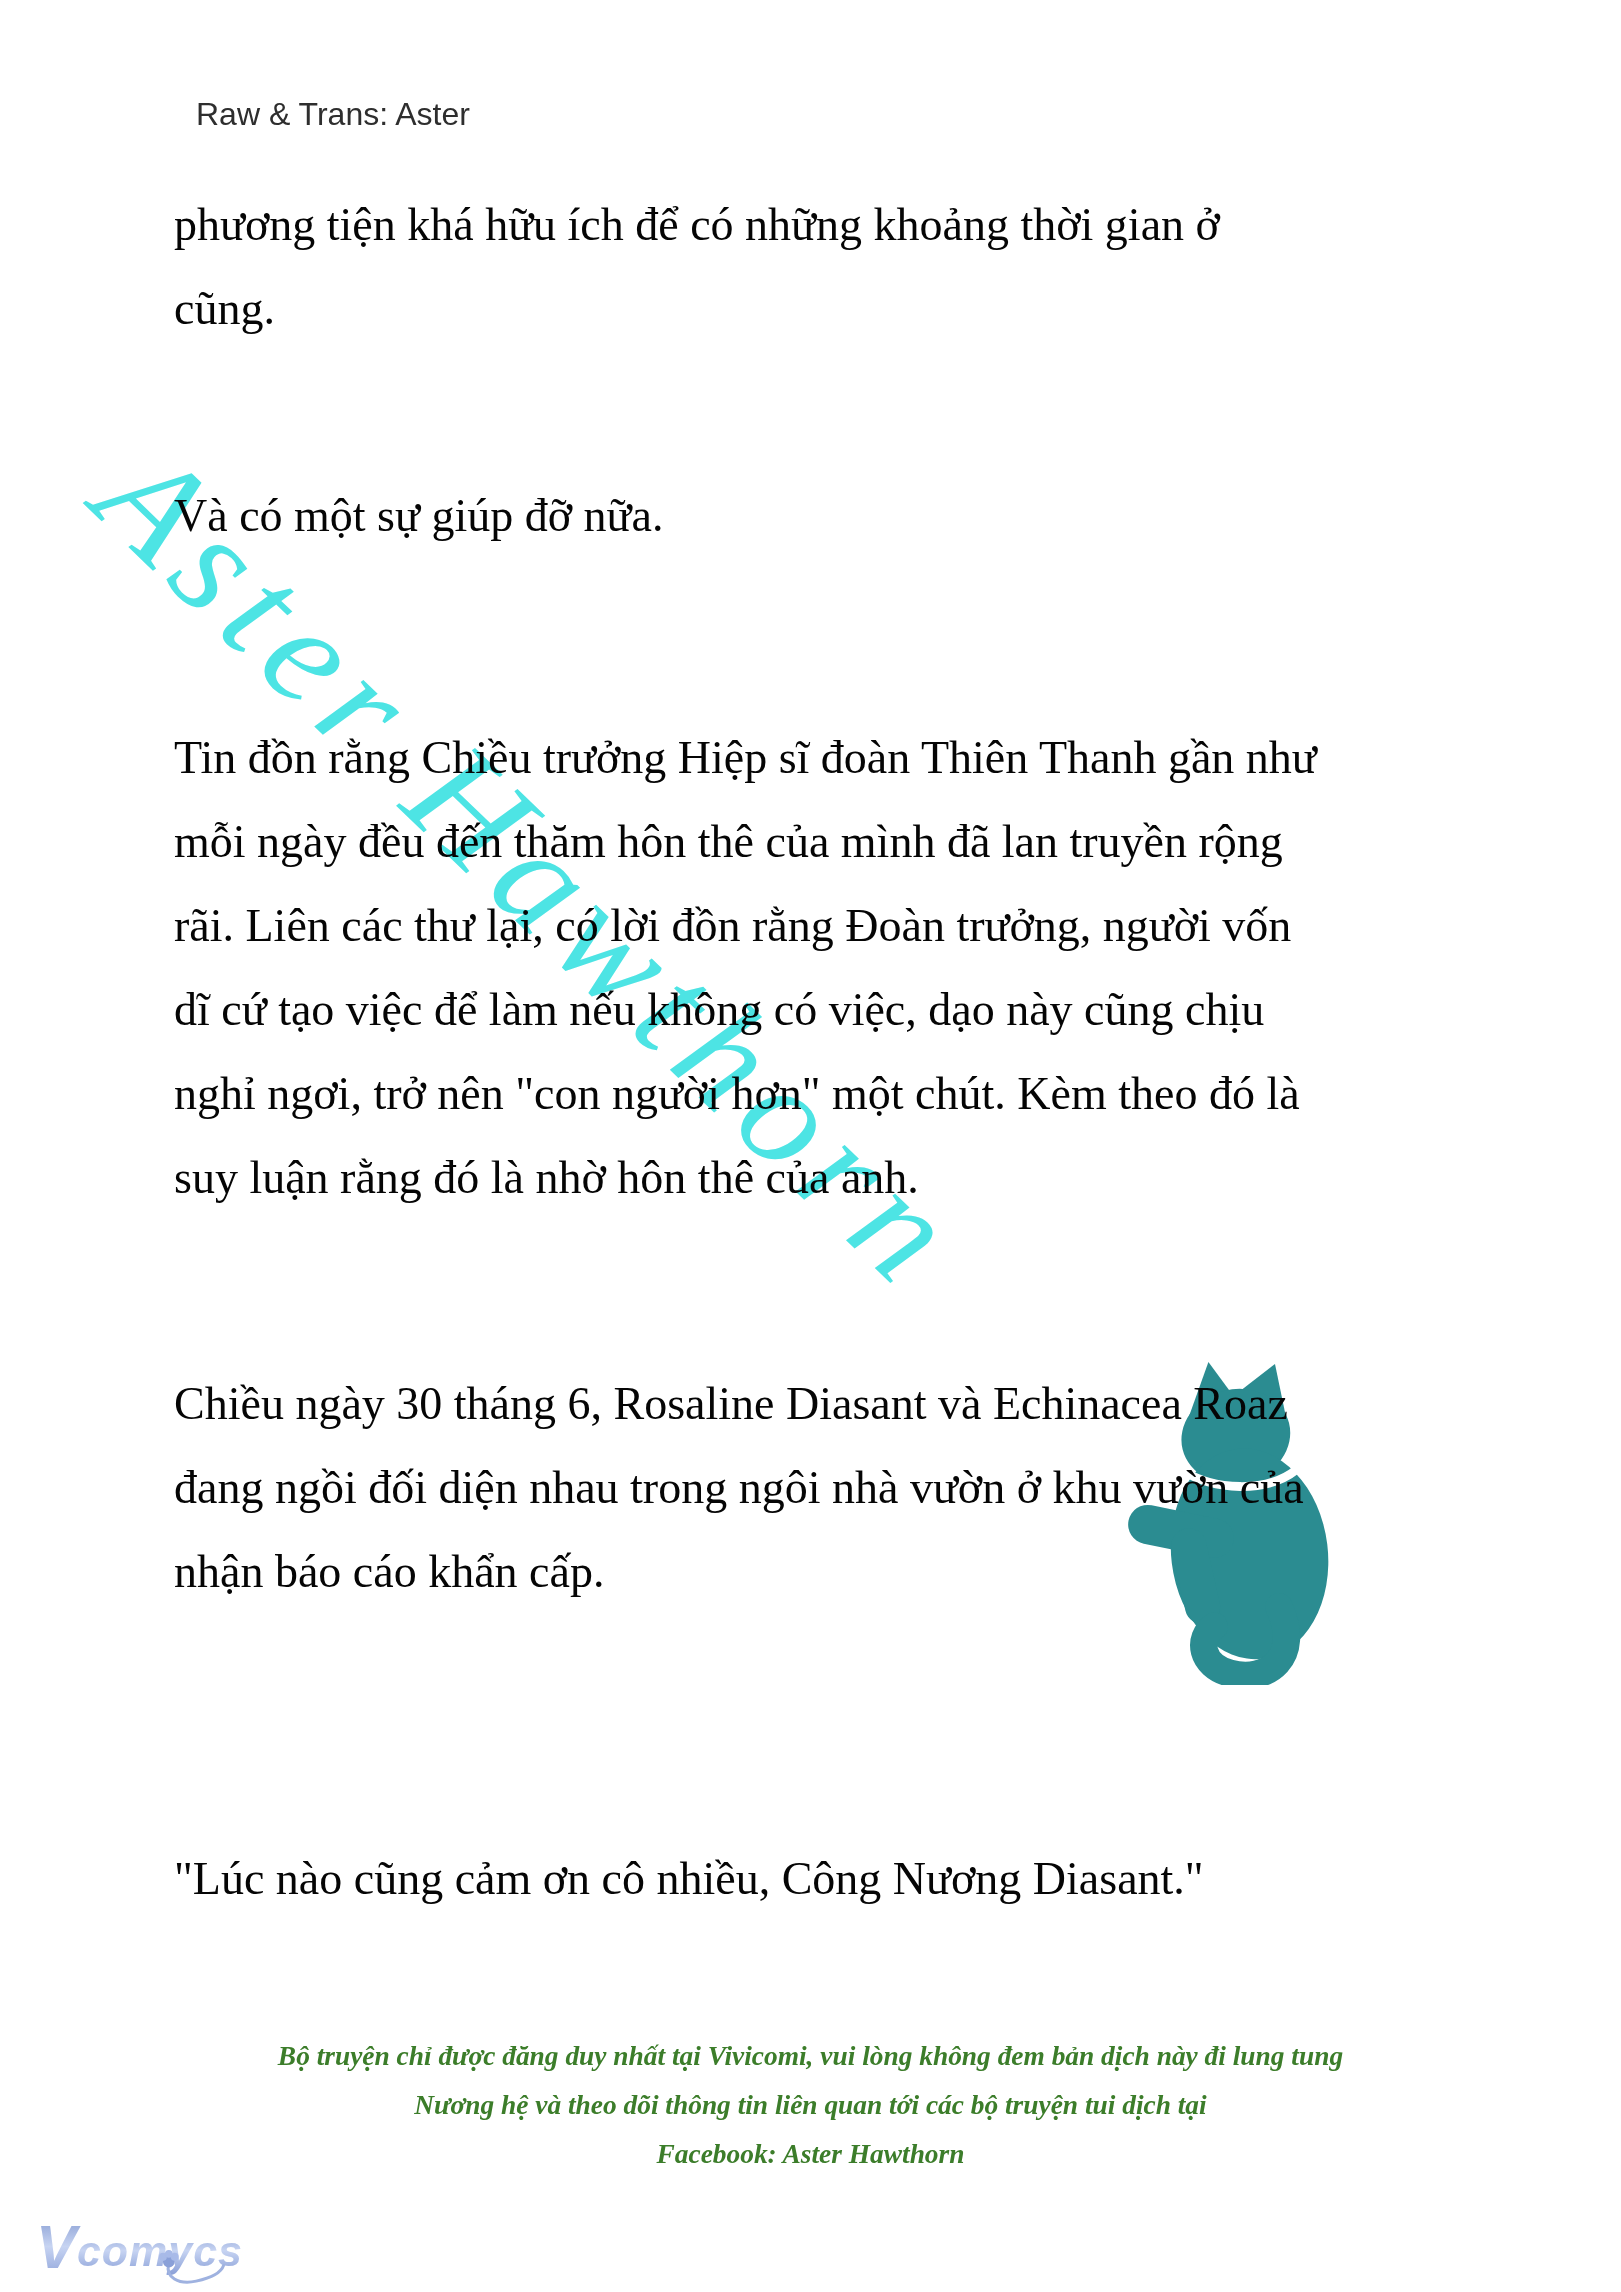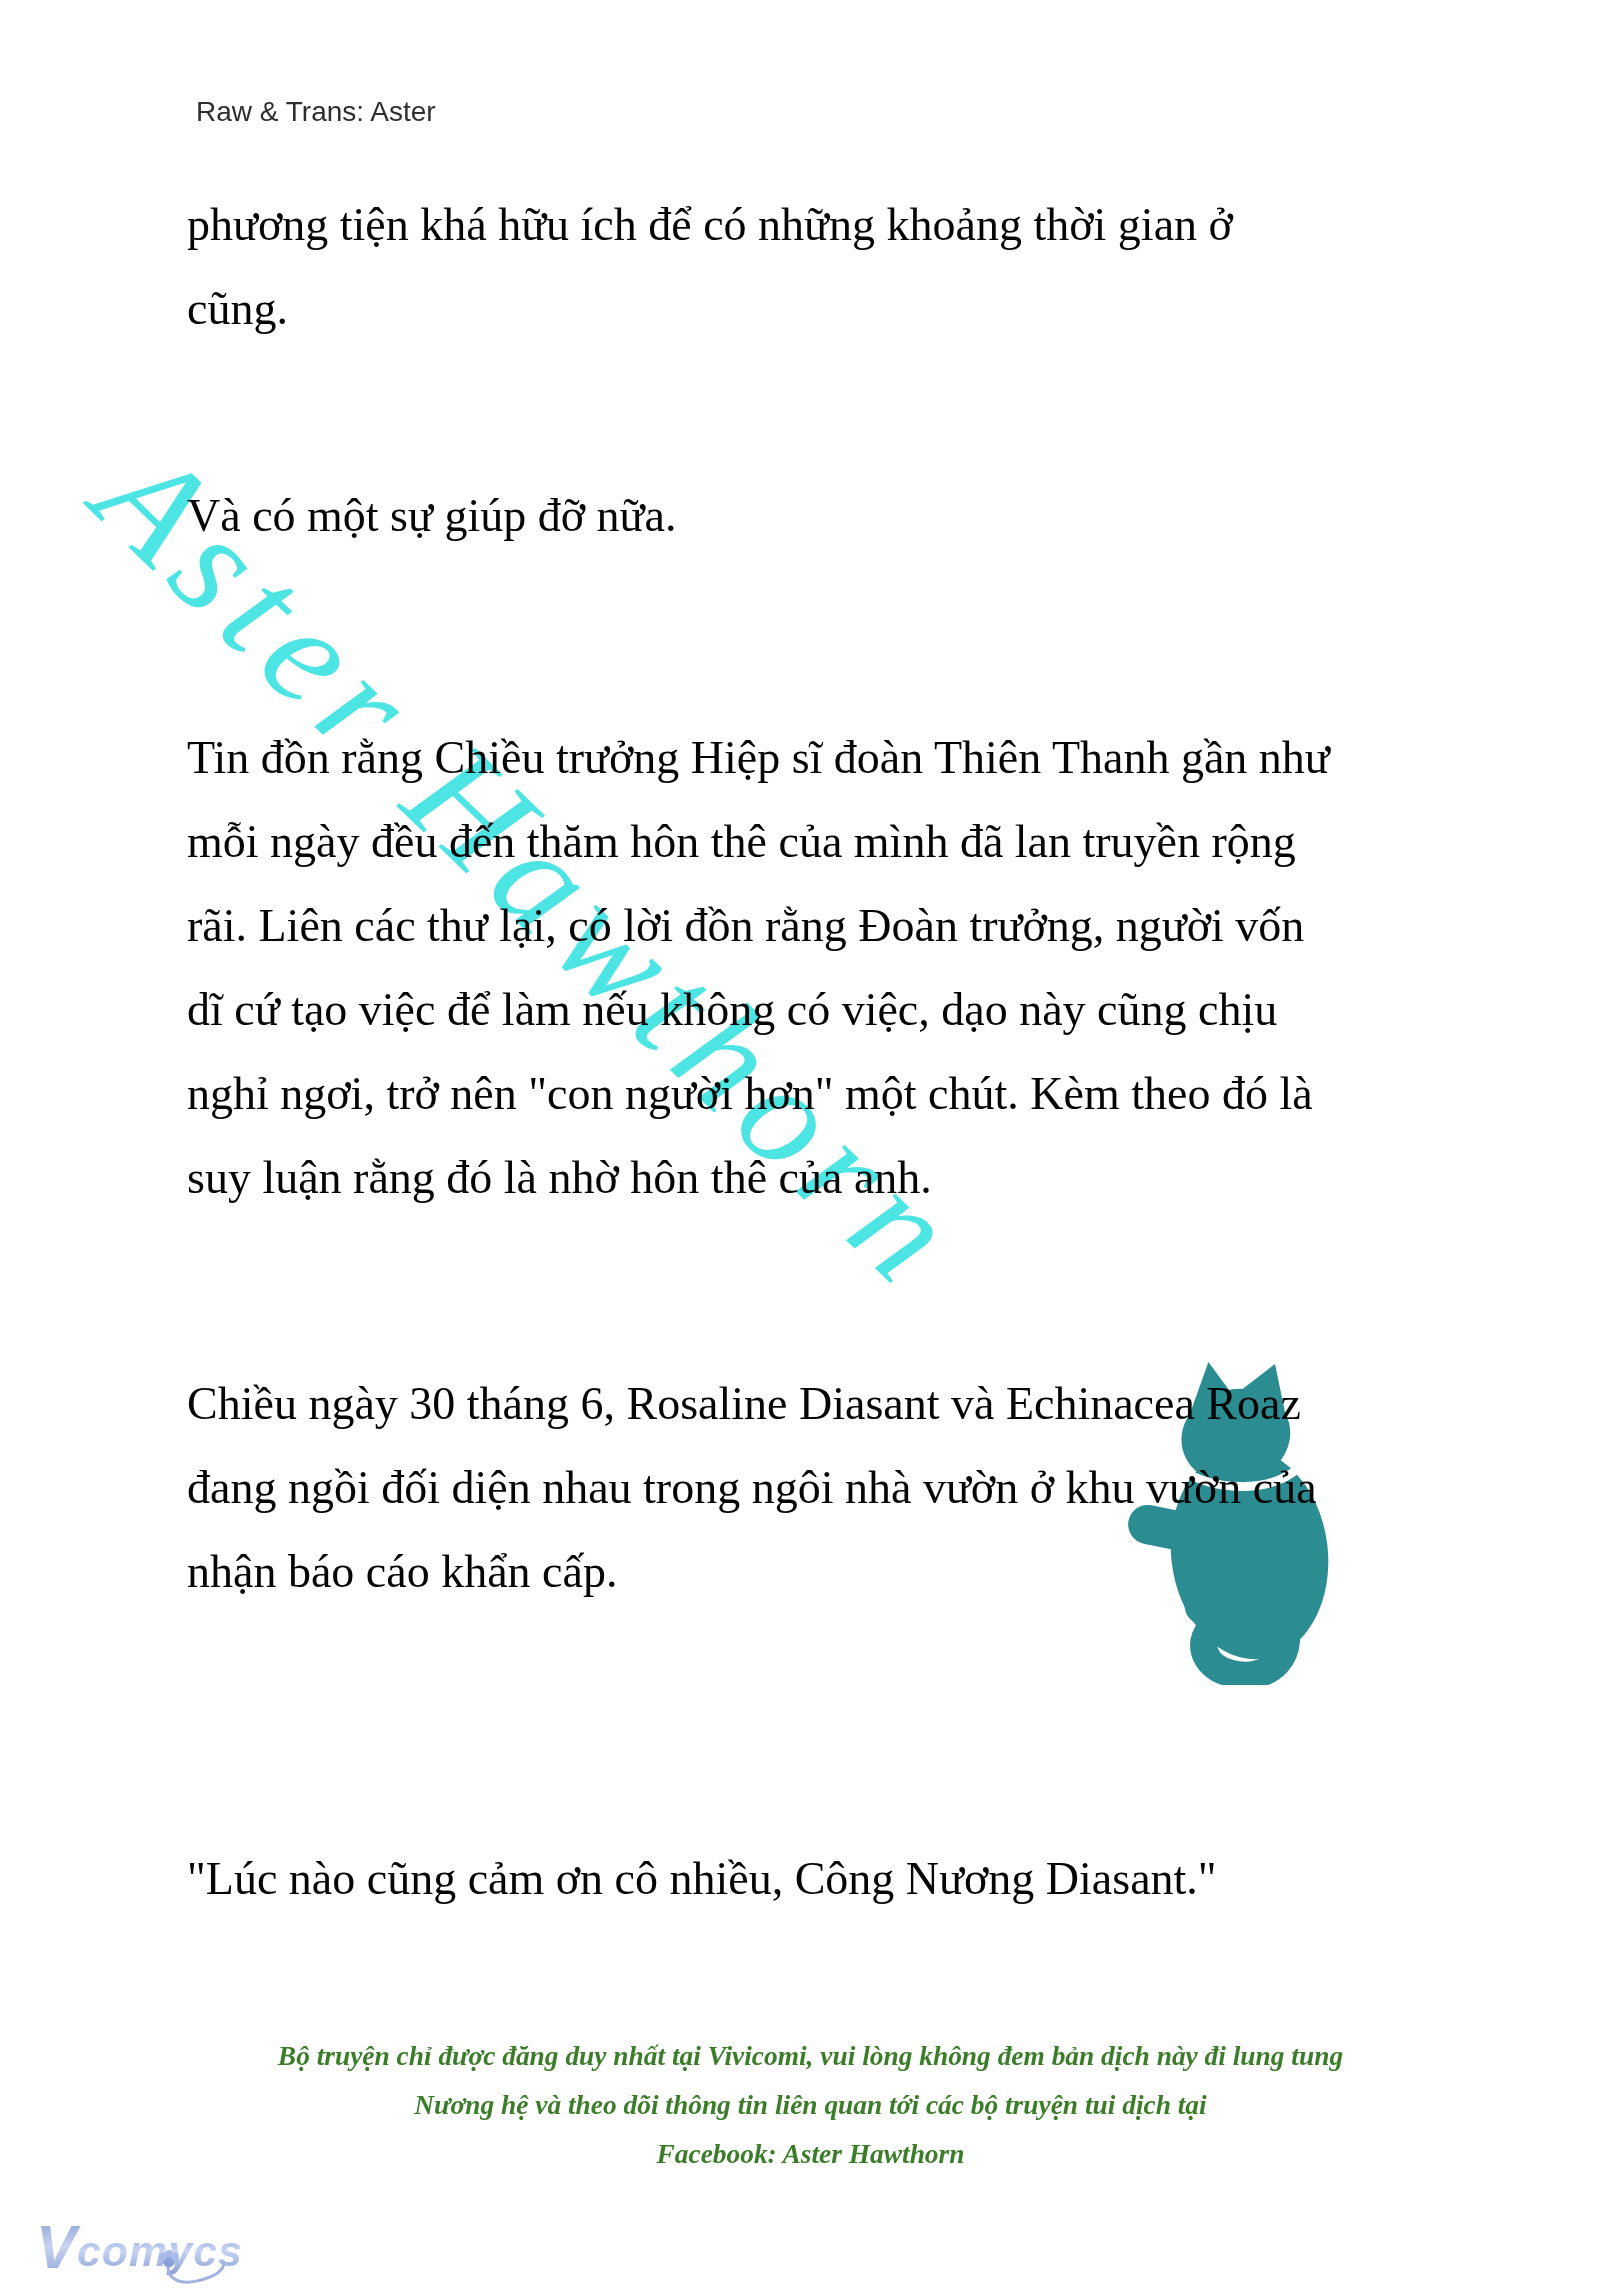--- a/index.html
+++ b/index.html
@@ -6,21 +6,21 @@
   .page{
     position:relative;
     width:1621px;height:2293px;
     background:#ffffff;
     overflow:hidden;
     font-family:"Liberation Serif", serif;
   }
   .header{
     position:absolute;left:196px;top:98px;
     font-family:"Liberation Sans", sans-serif;
-    font-size:28px;color:#2e2e2e;line-height:1;
+    font-size:32px;color:#2e2e2e;line-height:1;
     z-index:3;
   }
   .watermark{
     position:absolute;left:174px;top:420px;
     font-family:"Liberation Serif", serif;
     font-style:italic;
     font-size:147px;
     letter-spacing:13.7px;
     color:#4de4e4;
     white-space:nowrap;
@@ -32,21 +32,21 @@
   .cat{
     position:absolute;left:1124px;top:1360px;
     width:208px;height:325px;
     z-index:1;
   }
   .body-text{position:absolute;left:0;top:0;width:1621px;height:2293px;z-index:2;}
   .para{
     position:absolute;left:174px;width:1372px;
     font-size:46px;line-height:84px;color:#050505;
   }
-  .para .line{white-space:nowrap;height:84px;margin-left:13px;}
+  .para .line{white-space:nowrap;height:84px;}
   .footer{
     position:absolute;left:0;top:2032px;width:1621px;
     text-align:center;
     font-family:Liberation Serif, serif;
     font-style:italic;font-weight:bold;
     font-size:27.4px;line-height:49px;
     color:#3c7d2a;
     z-index:3;
   }
   .logo{

